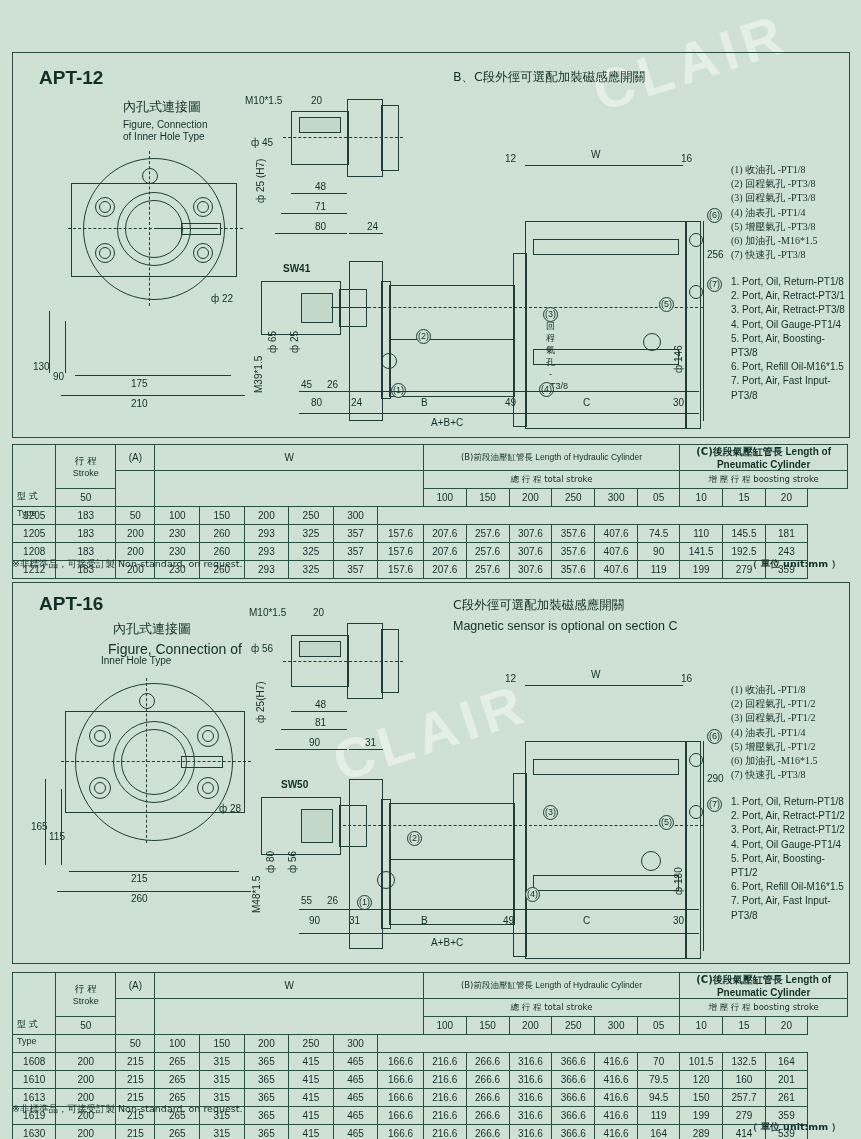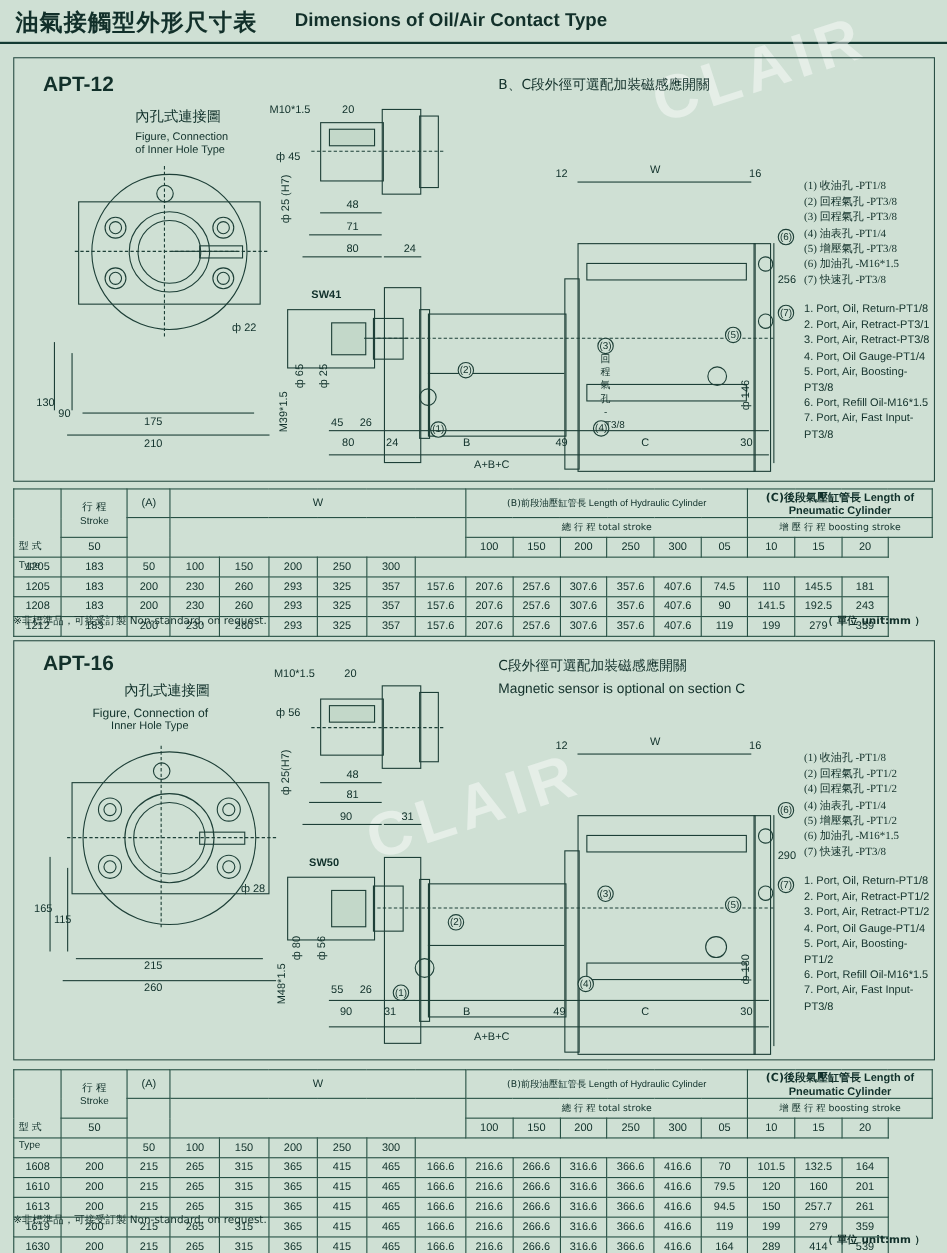--- a/index.html
+++ b/index.html
@@ -102,24 +102,20 @@
     position:absolute;font-size:9.5px;font-family:"DejaVu Sans",sans-serif;
   }
   .foot-r{position:absolute;font-size:9.5px;font-family:"DejaVu Sans",sans-serif;font-weight:bold;}
   .typecell{position:relative;}
 </style>
 </head>
 <body>
 
 <div class="page">
 
-  <div class="page-header">
-    <div class="hdr-cn">油氣接觸型外形尺寸表</div>
-    <div class="hdr-en">Dimensions of Oil/Air Contact Type</div>
-  </div>
 
   <div class="wm wm1">CLAIR</div>
   <div class="wm wm2">CLAIR</div>
   <div class="wm wm3">CLAIR</div>
   <div class="wm wm4">CLAIR</div>
 
   <div class="panel p1">
 
     <div class="sect-title" style="left:26px;top:14px;">APT-12</div>
 
@@ -383,21 +379,21 @@
     </table>
 
   <div class="foot" style="left:12px;top:558px;">※非標準品，可接受訂製  Non-standard, on request.</div>
   <div class="foot-r" style="left:748px;top:558px;">（ 單位 unit:mm ）</div>
 
   <div class="panel p2">
 
     <div class="sect-title" style="left:26px;top:10px;">APT-16</div>
 
     <div class="lbl cn" style="left:100px;top:40px;font-size:13px;">內孔式連接圖</div>
-    <div class="lbl" style="left:71px;top:60px;font-size:11px;">Figure, Connection  of</div>
+    <div class="lbl" style="left:95px;top:60px;font-size:14px;">Figure, Connection  of</div>
     <div class="lbl" style="left:88px;top:72px;font-size:10px;">Inner  Hole  Type</div>
 
     <div class="note-title-cn" style="left:440px;top:14px;">C段外徑可選配加裝磁感應開關</div>
     <div class="note-title-en" style="left:440px;top:36px;">Magnetic sensor is optional on section C</div>
 
     <div class="circ" style="left:62px;top:100px;width:156px;height:156px;"></div>
     <div class="circ" style="left:100px;top:138px;width:80px;height:80px;"></div>
     <div class="circ" style="left:108px;top:146px;width:64px;height:64px;"></div>
     <div class="box" style="left:52px;top:128px;width:178px;height:100px;"></div>
     <div class="circ" style="left:76px;top:142px;width:20px;height:20px;"></div>
@@ -489,21 +485,21 @@
     <div class="ln hl" style="left:286px;top:326px;width:400px;"></div>
     <div class="ln hl" style="left:286px;top:350px;width:400px;"></div>
 
     <div class="lbl vert" style="left:252px;top:290px;">ф 80</div>
     <div class="lbl vert" style="left:274px;top:290px;">ф 56</div>
     <div class="lbl vert" style="left:238px;top:330px;">M48*1.5</div>
 
     <div class="portlist" style="left:718px;top:100px;">
       <div class="cn">(1) 收油孔 -PT1/8</div>
       <div class="cn">(2) 回程氣孔 -PT1/2</div>
-      <div class="cn">(4) 回程氣孔 -PT1/2</div>
+      <div class="cn">(3) 回程氣孔 -PT1/2</div>
       <div class="cn">(4) 油表孔 -PT1/4</div>
       <div class="cn">(5) 增壓氣孔 -PT1/2</div>
       <div class="cn">(6) 加油孔 -M16*1.5</div>
       <div class="cn">(7) 快速孔 -PT3/8</div>
     </div>
     <div class="portlist" style="left:718px;top:212px;">
       <div>1. Port, Oil, Return-PT1/8</div>
       <div>2. Port, Air, Retract-PT1/2</div>
       <div>3. Port, Air, Retract-PT1/2</div>
       <div>4. Port, Oil Gauge-PT1/4</div>

